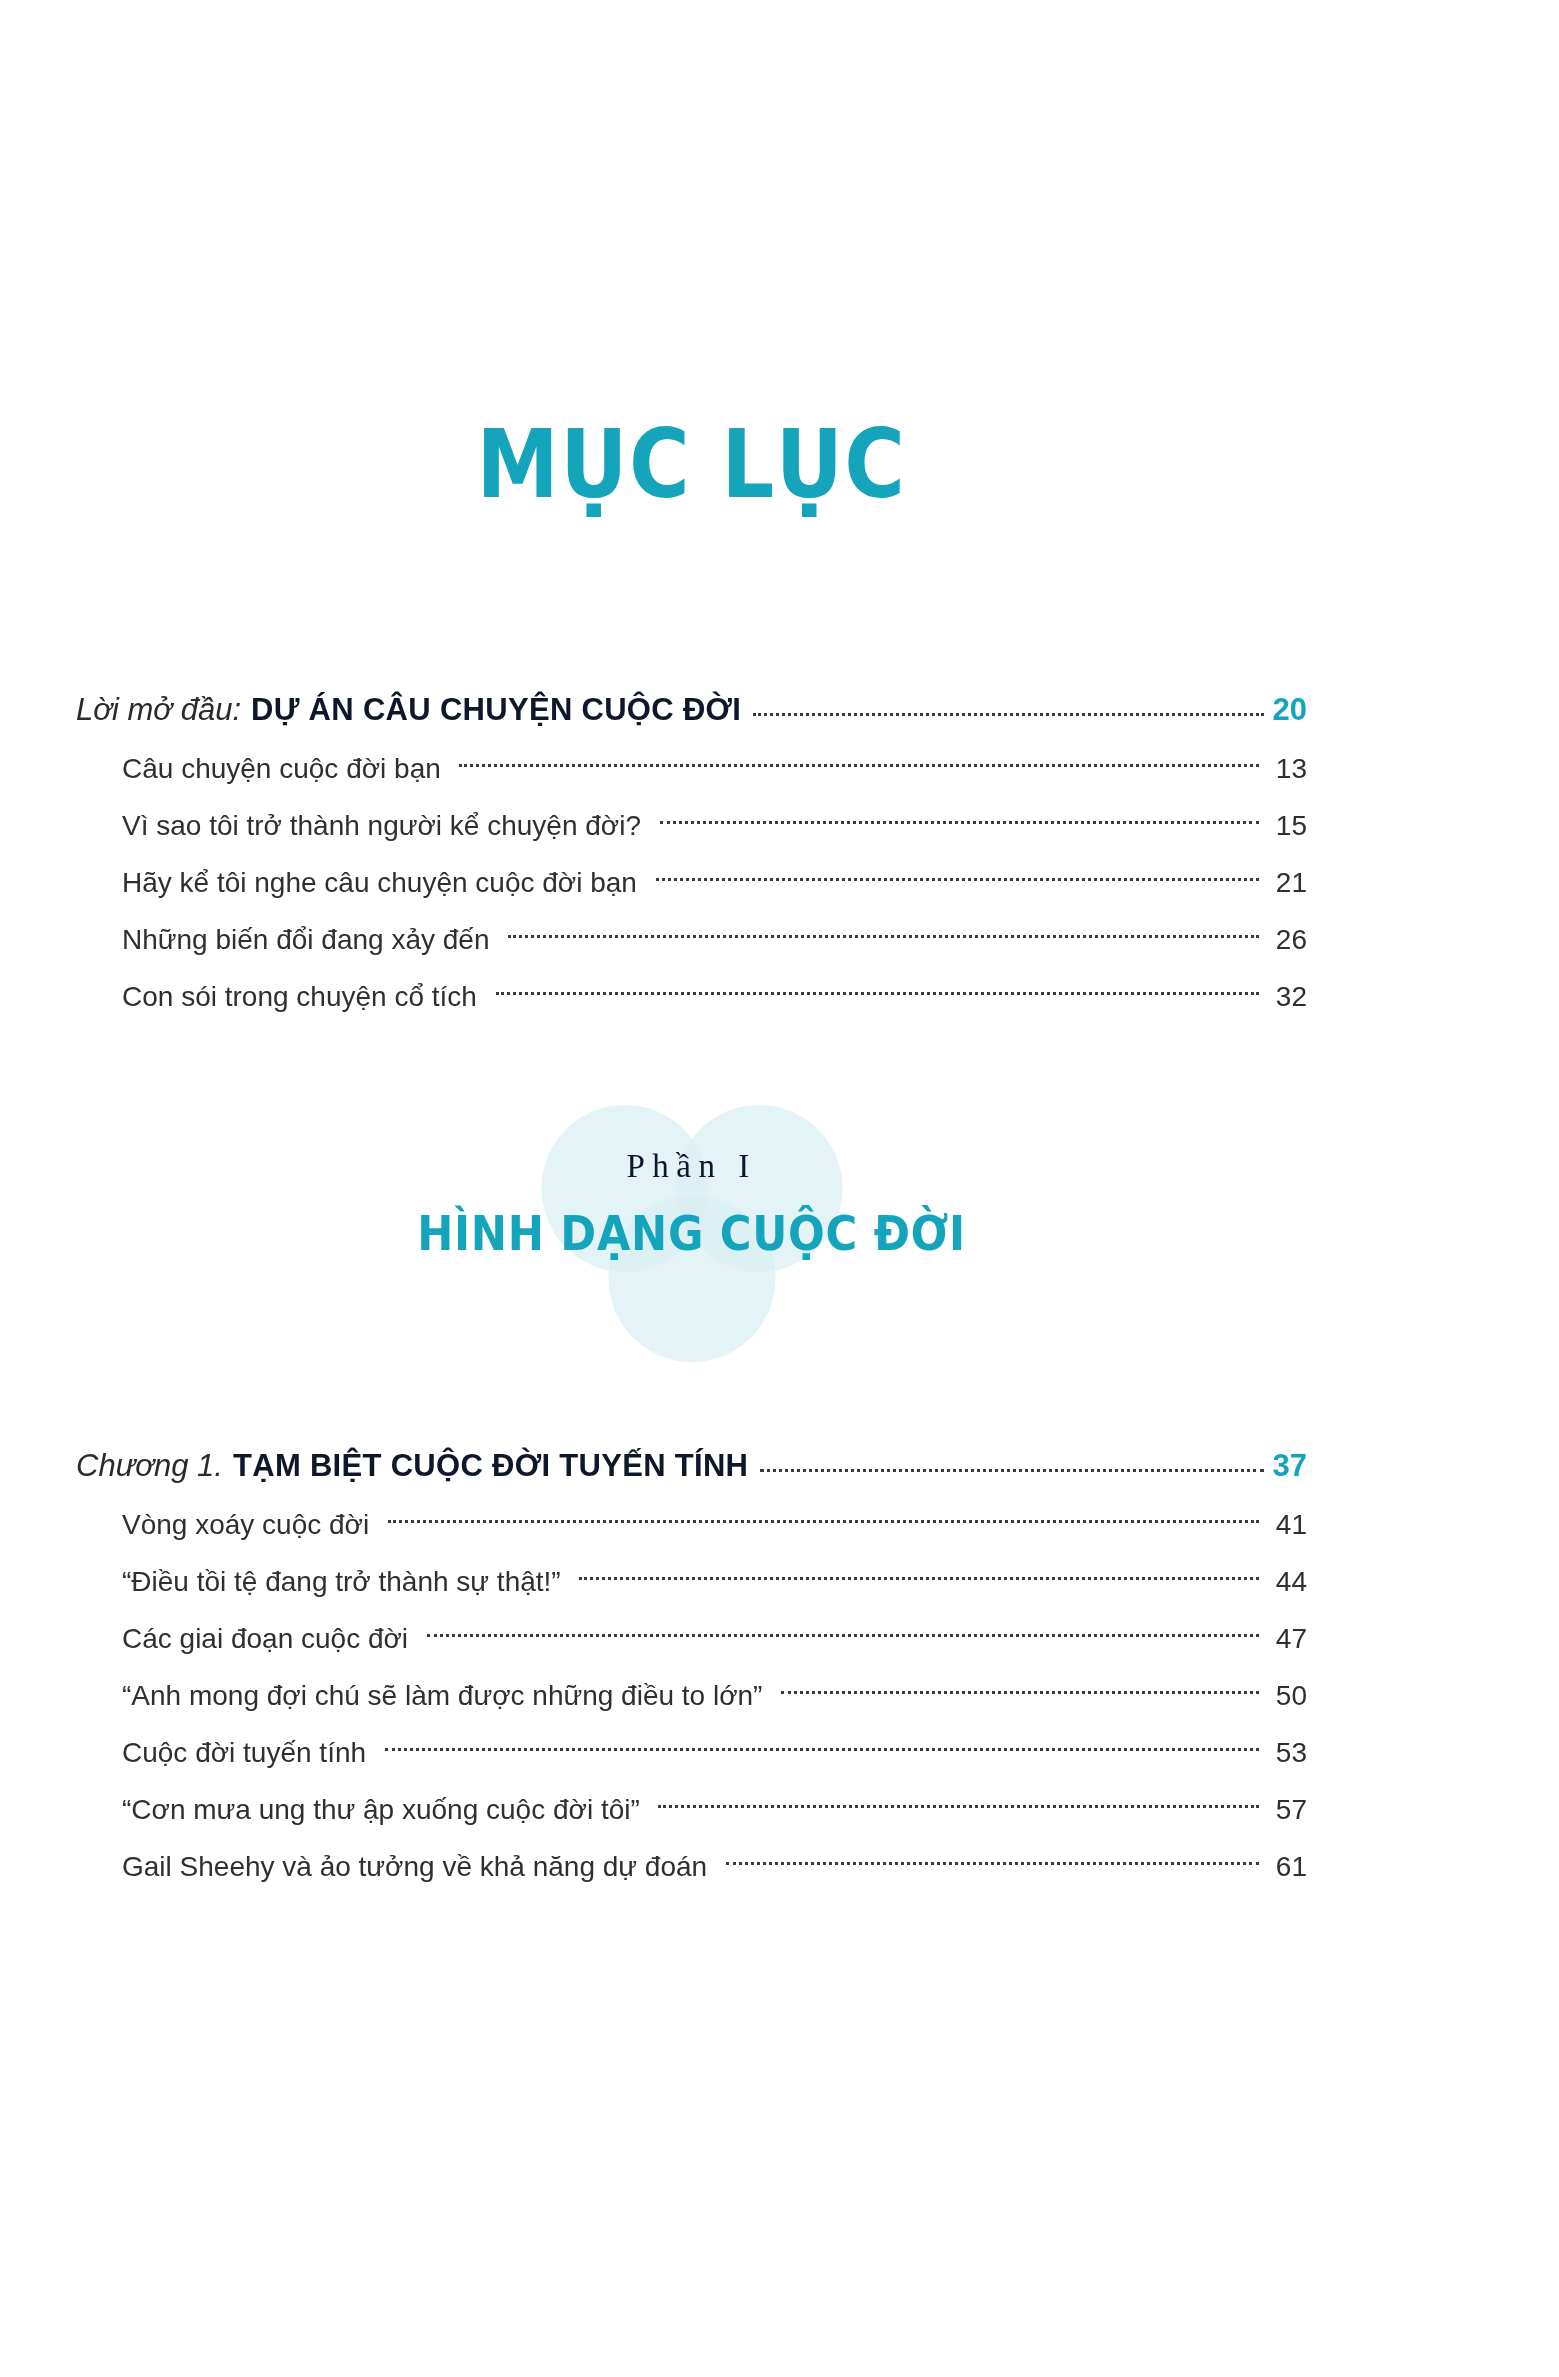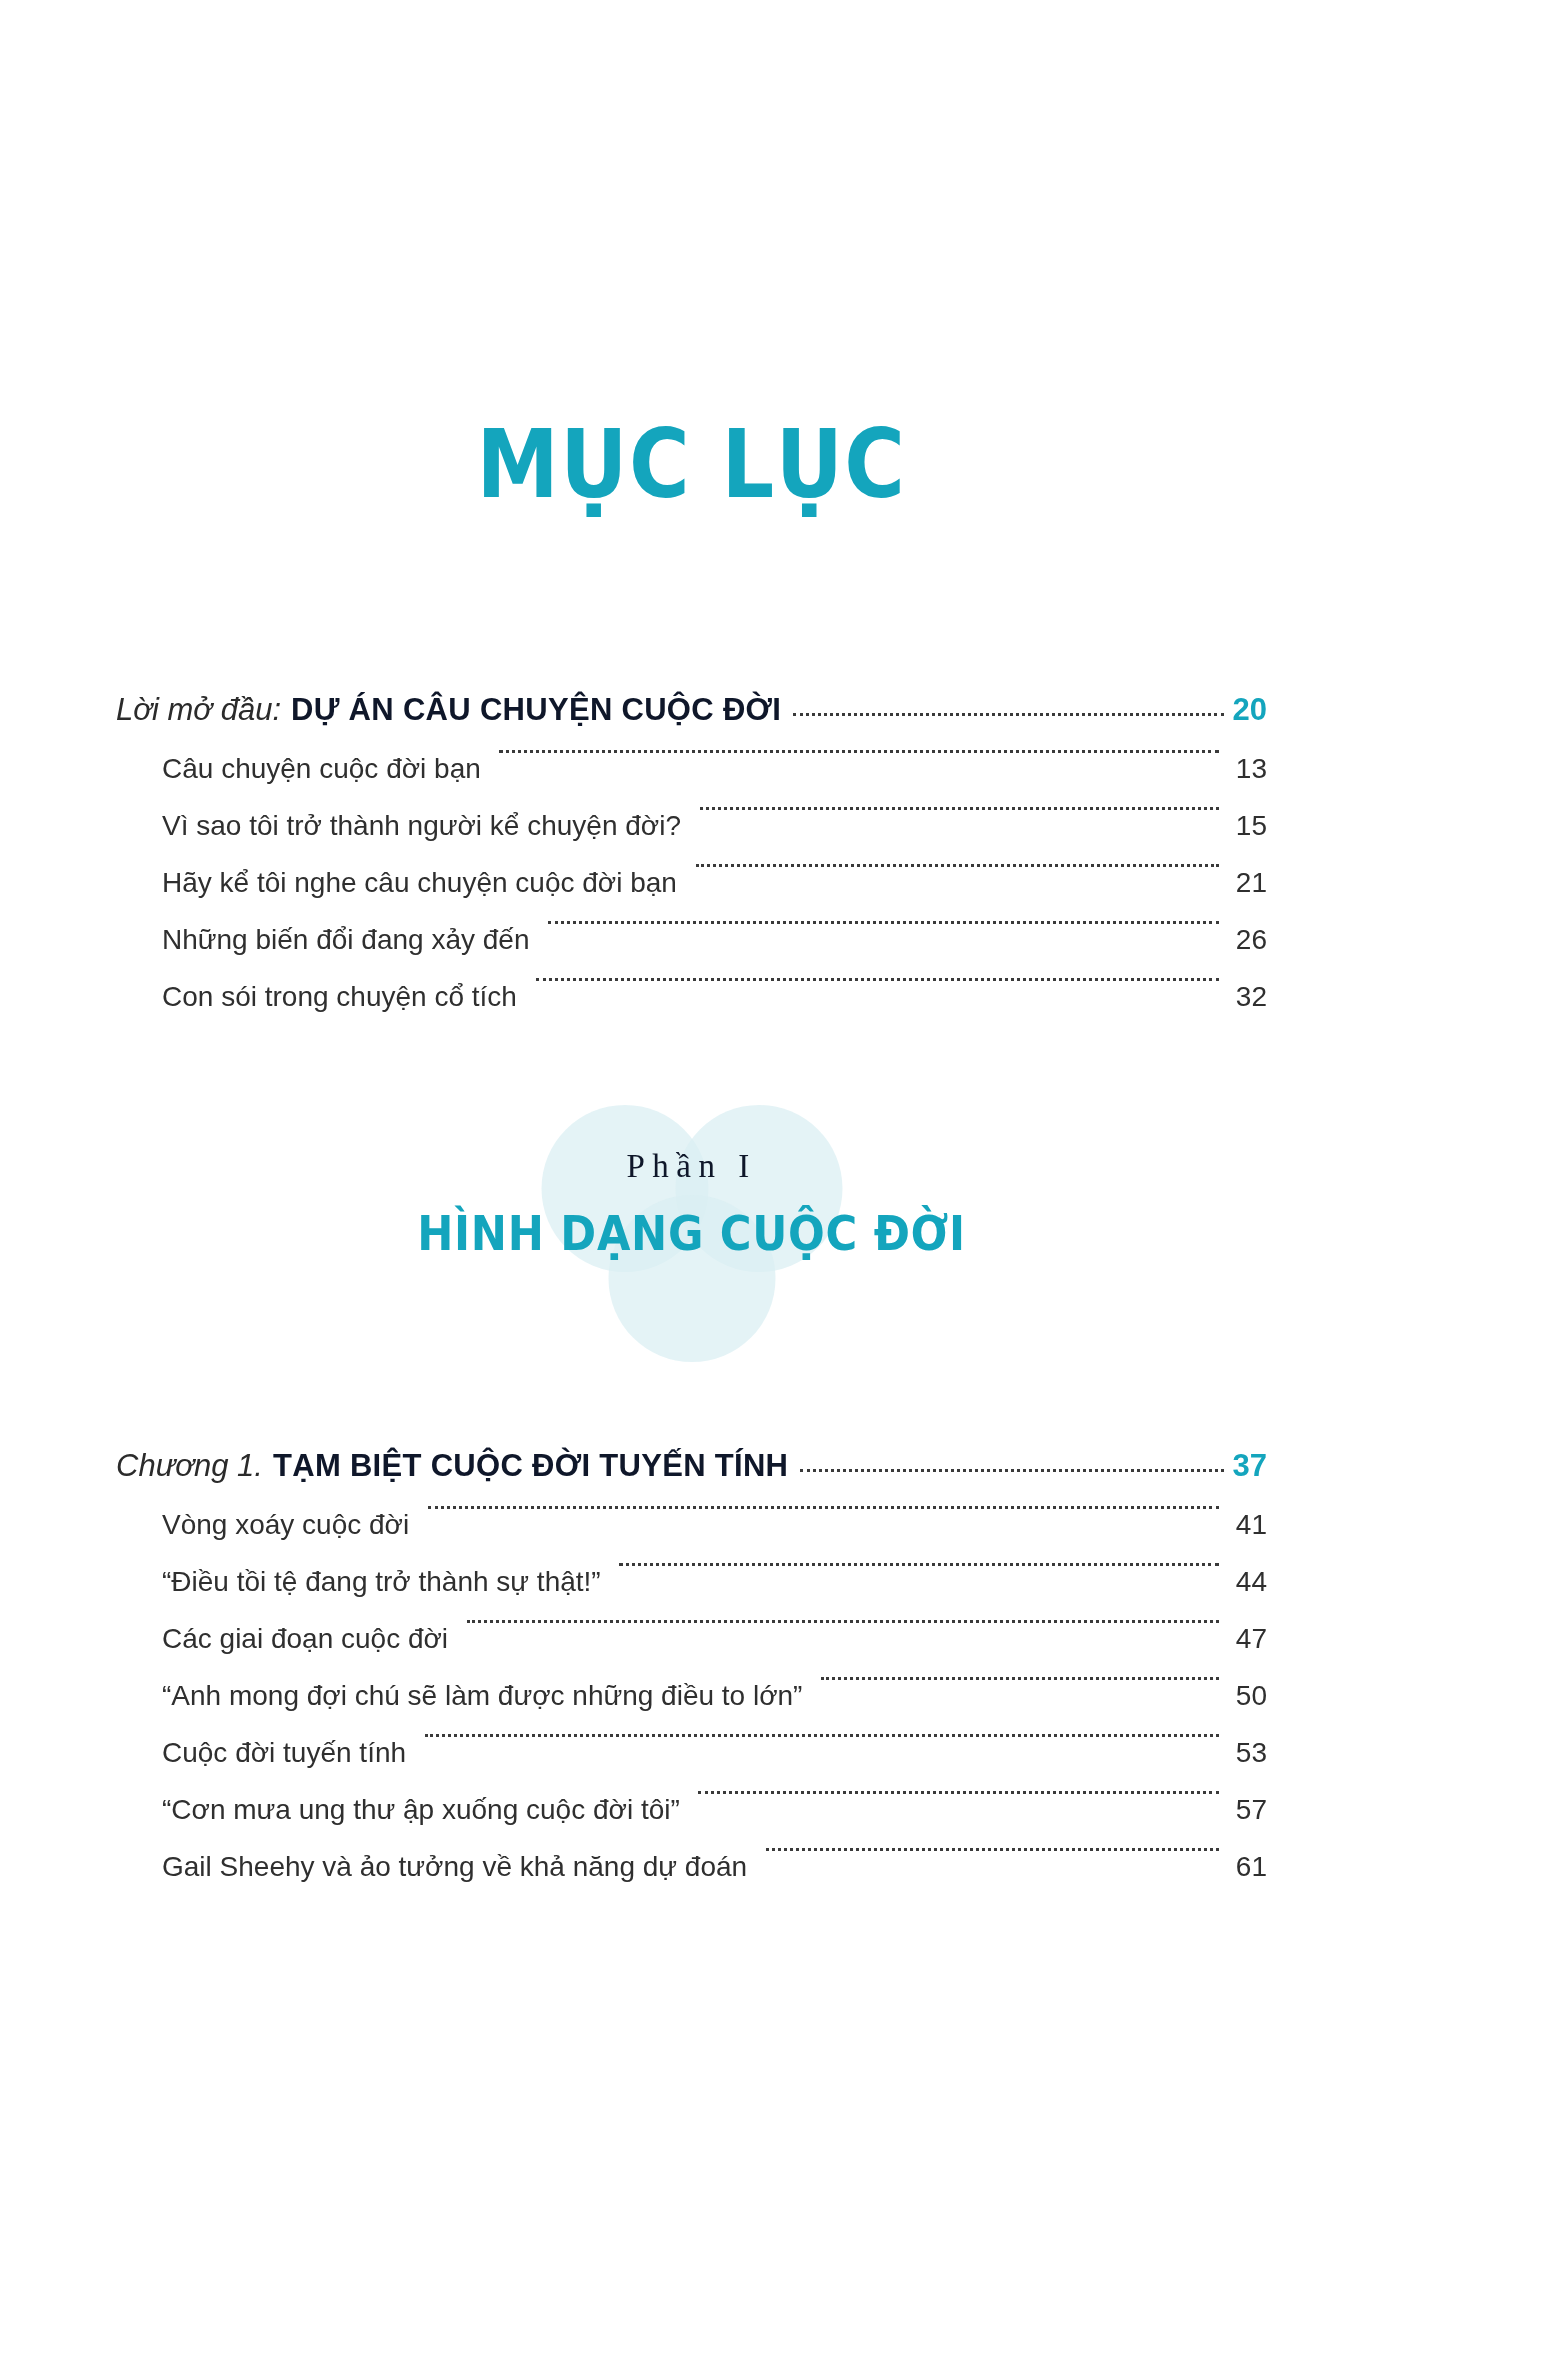--- a/index.html
+++ b/index.html
@@ -14,21 +14,21 @@
     color: #2b2b2b;
     position: relative;
     overflow: hidden;
   }
 
   .page {
     position: relative;
     width: 1383px;
     height: 2377px;
     box-sizing: border-box;
-    padding: 0 116px;
+    padding: 0 76px;
   }
 
   
   .toc-title {
     text-align: center;
     color: #14a5bd;
     font-size: 94px;
     font-weight: bold;
     letter-spacing: 1.7px;
     margin: 0;
@@ -68,21 +68,21 @@
   }
   .section-head .pageno {
     color: #14a5bd;
     font-weight: 700;
     font-size: 31px;
   }
 
   
   .entry {
     display: flex;
-    align-items: flex-start;
+    align-items: center;
     font-size: 28px;
     margin-top: 25px;
     padding-left: 46px;
     white-space: nowrap;
     color: #2f2f2f;
     gap: 12px;
   }
   .entry .label {
     font-weight: 400;
   }

